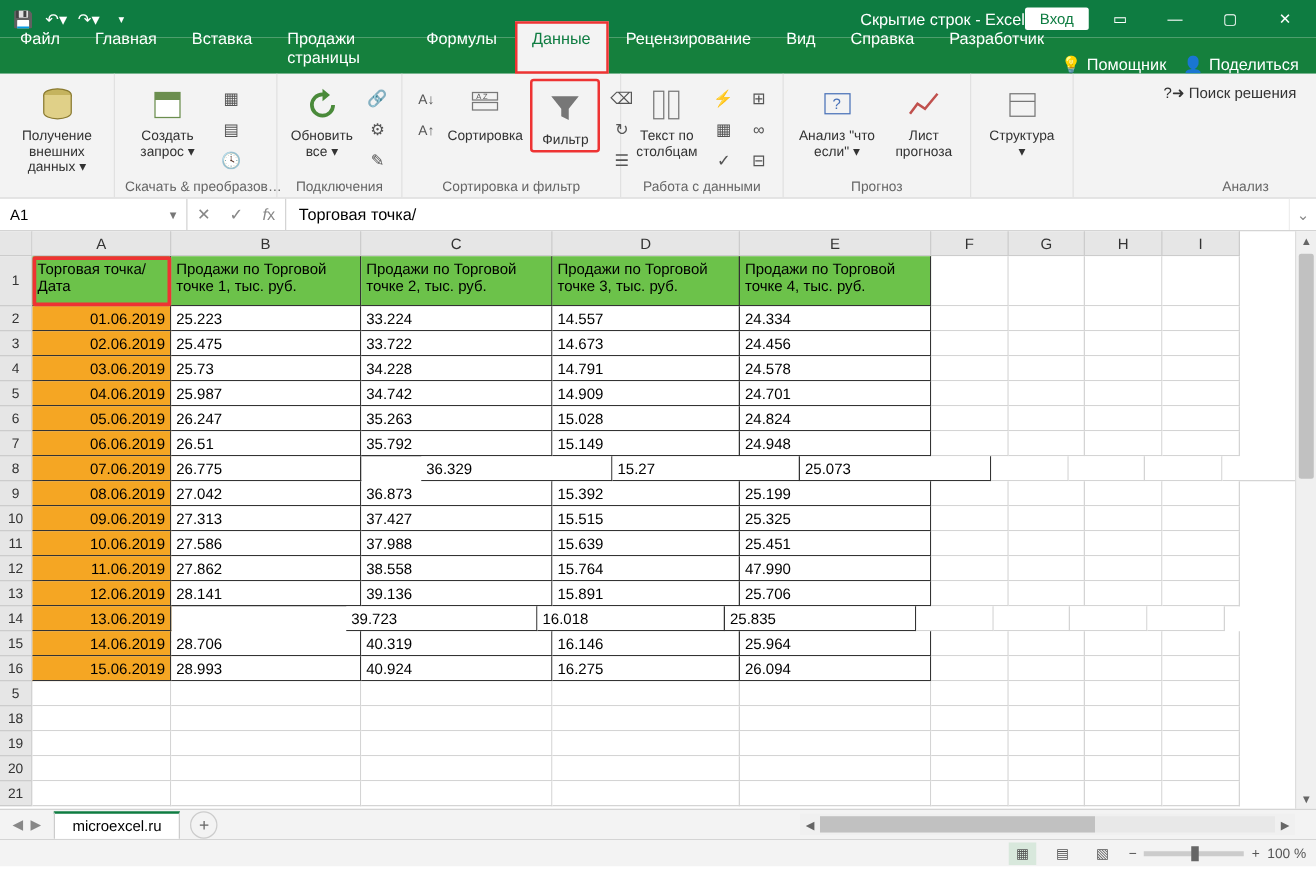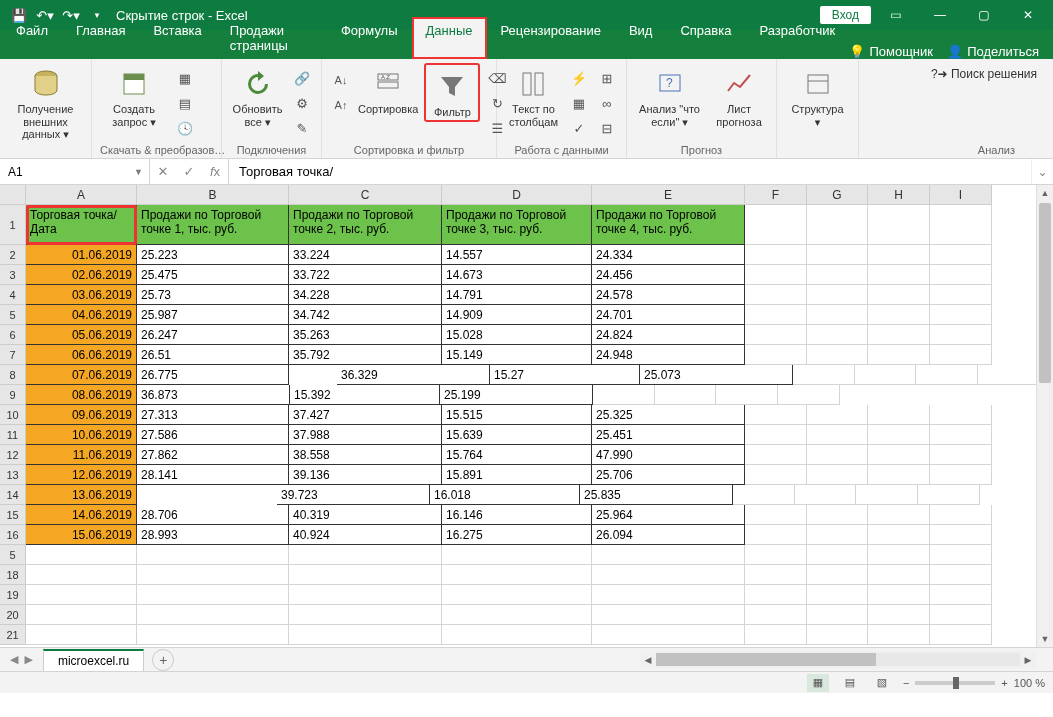--- a/index.html
+++ b/index.html
@@ -2,21 +2,21 @@
 <html><head>
 <meta charset="utf-8">
 <style>
   * { box-sizing: border-box; margin: 0; padding: 0; font-family: "Segoe UI", Arial, sans-serif; }
   body { width: 1053px; height: 717px; background: #fff; overflow: hidden; font-size: 12px; }
 
   
   .titlebar { height: 30px; background: #0e7c41; display: flex; align-items: center; color: #fff; }
   .qat { display: flex; align-items: center; gap: 8px; padding: 0 10px; }
   .qat .icon { width: 18px; height: 18px; display:flex; align-items:center; justify-content:center; font-size:13px; color:#fff; cursor:pointer;}
-  .titlebar .title { flex:1; text-align:left; font-size:13px; }
+  .titlebar .title { flex:1; text-align:right; font-size:13px; }
   .titlebar .right { display:flex; align-items:center; gap:6px; padding-right:6px;}
   .login-btn { background:#fff; color:#0e7c41; padding:2px 12px; font-size:12px; border-radius:2px; cursor:pointer;}
   .winbtn { width:38px; height:30px; display:flex; align-items:center; justify-content:center; color:#fff; cursor:pointer; font-size:12px;}
 
   
   .ribbon-tabs { height:29px; background:#15803d; display:flex; align-items:flex-end; color:#fff; padding-left:2px;}
   .tab { padding:6px 14px; font-size:13px; cursor:pointer; }
   .tab.active { background:#f3f3f3; color:#0e7c41; }
   .tab.hl { border:2px solid #e33; padding:4px 12px;}
   .ribbon-tabs .grow{flex:1;}
@@ -429,20 +429,21 @@
         <div class="cell datac" style="width: 153px; margin-left: 48px;">36.329</div>
         <div class="cell datac" style="width: 150px;">15.27</div>
         <div class="cell datac" style="width: 153px;">25.073</div>
         <div class="cell " style="width: 62px;"></div>
         <div class="cell " style="width: 61px;"></div>
         <div class="cell " style="width: 62px;"></div>
         <div class="cell " style="width: 62px;"></div>
       </div>
       <div class="row">
         <div class="cell datec" style="width: 111px;">08.06.2019</div>
+        <div class="cell datac" style="width: 152px;">27.042</div>
         <div class="cell datac" style="width: 153px;">36.873</div>
         <div class="cell datac" style="width: 150px;">15.392</div>
         <div class="cell datac" style="width: 153px;">25.199</div>
         <div class="cell " style="width: 62px;"></div>
         <div class="cell " style="width: 61px;"></div>
         <div class="cell " style="width: 62px;"></div>
         <div class="cell " style="width: 62px;"></div>
       </div>
       <div class="row">
         <div class="cell datec" style="width: 111px;">09.06.2019</div>

